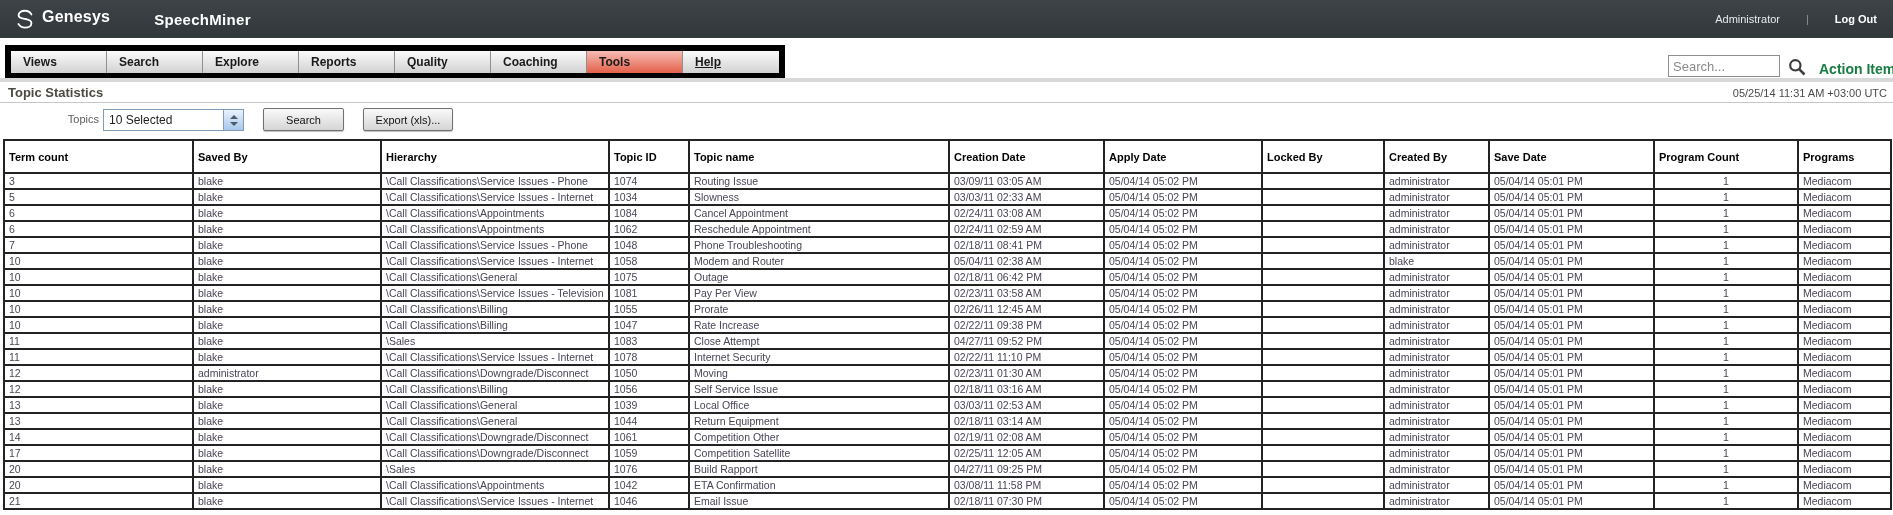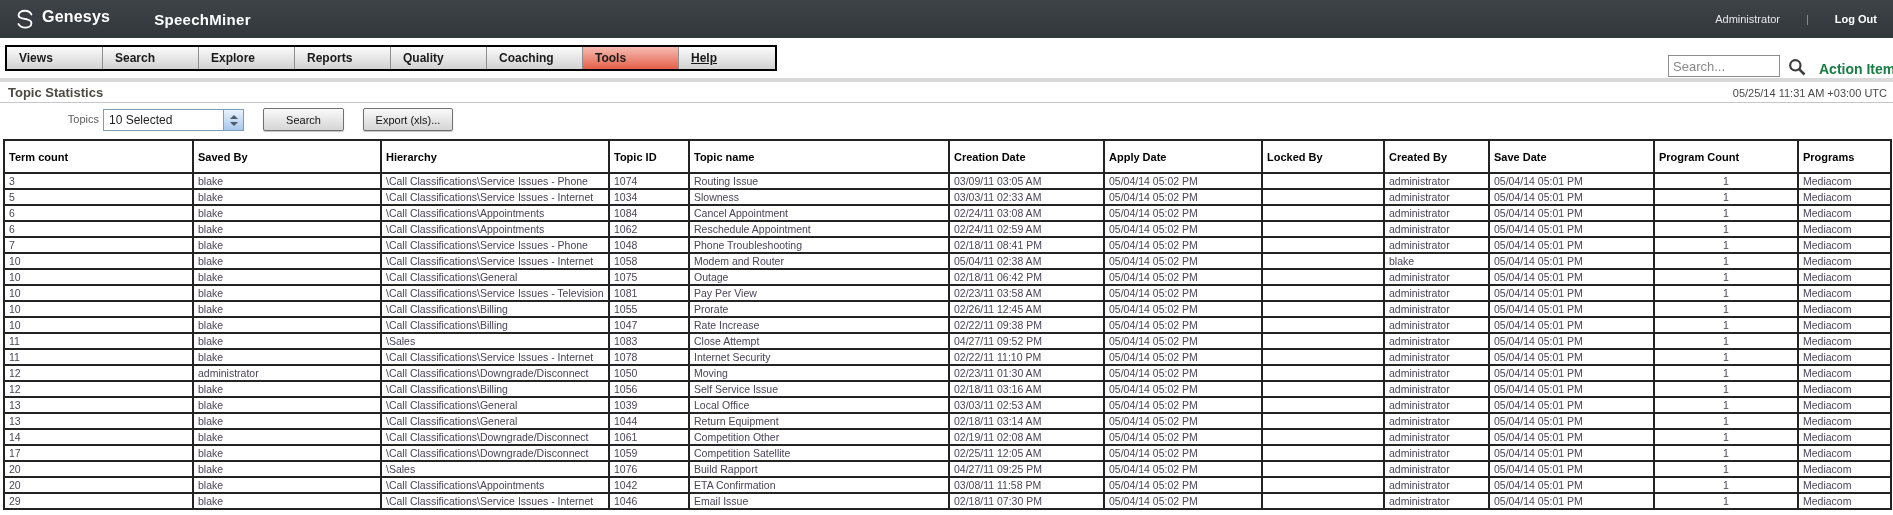--- a/index.html
+++ b/index.html
@@ -18,21 +18,21 @@
   .brand svg{display:block;}
   .brand-name{color:#fff;font-size:16px;font-weight:bold;margin-left:6px;letter-spacing:.2px;}
   .app-title{color:#fff;font-size:15px;font-weight:bold;margin-left:44px;letter-spacing:.3px;}
   .topbar-right{position:absolute;right:16px;top:0;height:100%;display:flex;align-items:center;gap:26px;}
   .topbar-user{color:#e8eaeb;font-size:11px;}
   .topbar-sep{color:#8d9498;font-size:11px;}
   .topbar-logout{color:#ffffff;font-size:11px;font-weight:bold;cursor:pointer;}
   
   .tabstrip{
     position:absolute;left:5px;top:45px;height:22px;display:flex;
-    border:2px solid #000000;box-sizing:content-box;background:#4c1d95;
+    border:6px solid #000000;box-sizing:content-box;background:#4c1d95;
   }
   .tab{
     width:96px;height:22px;line-height:22px;box-sizing:border-box;
     padding-left:12px;font-size:12px;font-weight:bold;color:#1a1a1a;
     background:linear-gradient(#fbfbfb,#d2d2d2);
     border-right:1px solid #8f8f8f;cursor:pointer;white-space:nowrap;overflow:hidden;
   }
   .tab:last-child{border-right:none;text-decoration:underline;}
   .tab.active{background:linear-gradient(#f6bcb2,#e4604a);}
   
@@ -455,21 +455,21 @@
           <td>ETA Confirmation</td>
           <td>03/08/11 11:58 PM</td>
           <td>05/04/14 05:02 PM</td>
           <td></td>
           <td>administrator</td>
           <td>05/04/14 05:01 PM</td>
           <td style="text-align: center;">1</td>
           <td>Mediacom</td>
         </tr>
         <tr>
-          <td>29</td>
+          <td>21</td>
           <td>blake</td>
           <td>\Call Classifications\Service Issues - Internet</td>
           <td>1046</td>
           <td>Email Issue</td>
           <td>02/18/11 07:30 PM</td>
           <td>05/04/14 05:02 PM</td>
           <td></td>
           <td>administrator</td>
           <td>05/04/14 05:01 PM</td>
           <td style="text-align: center;">1</td>

